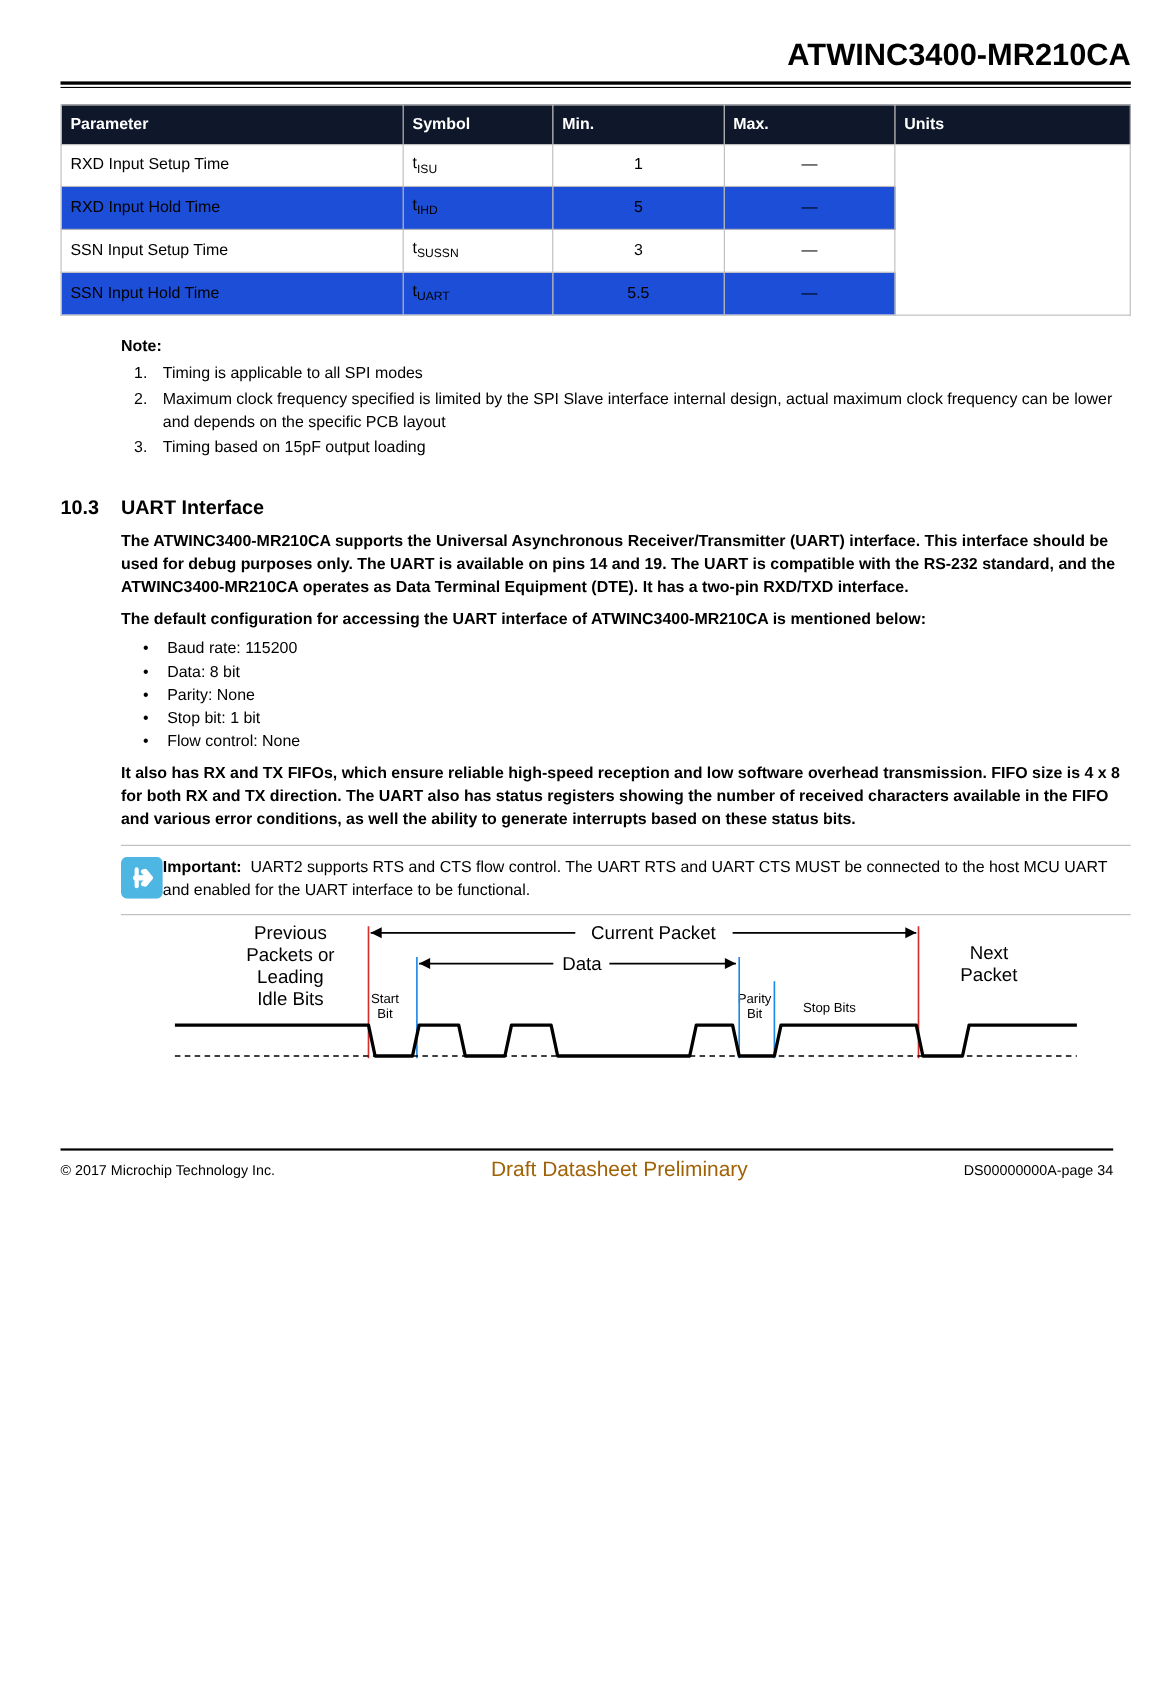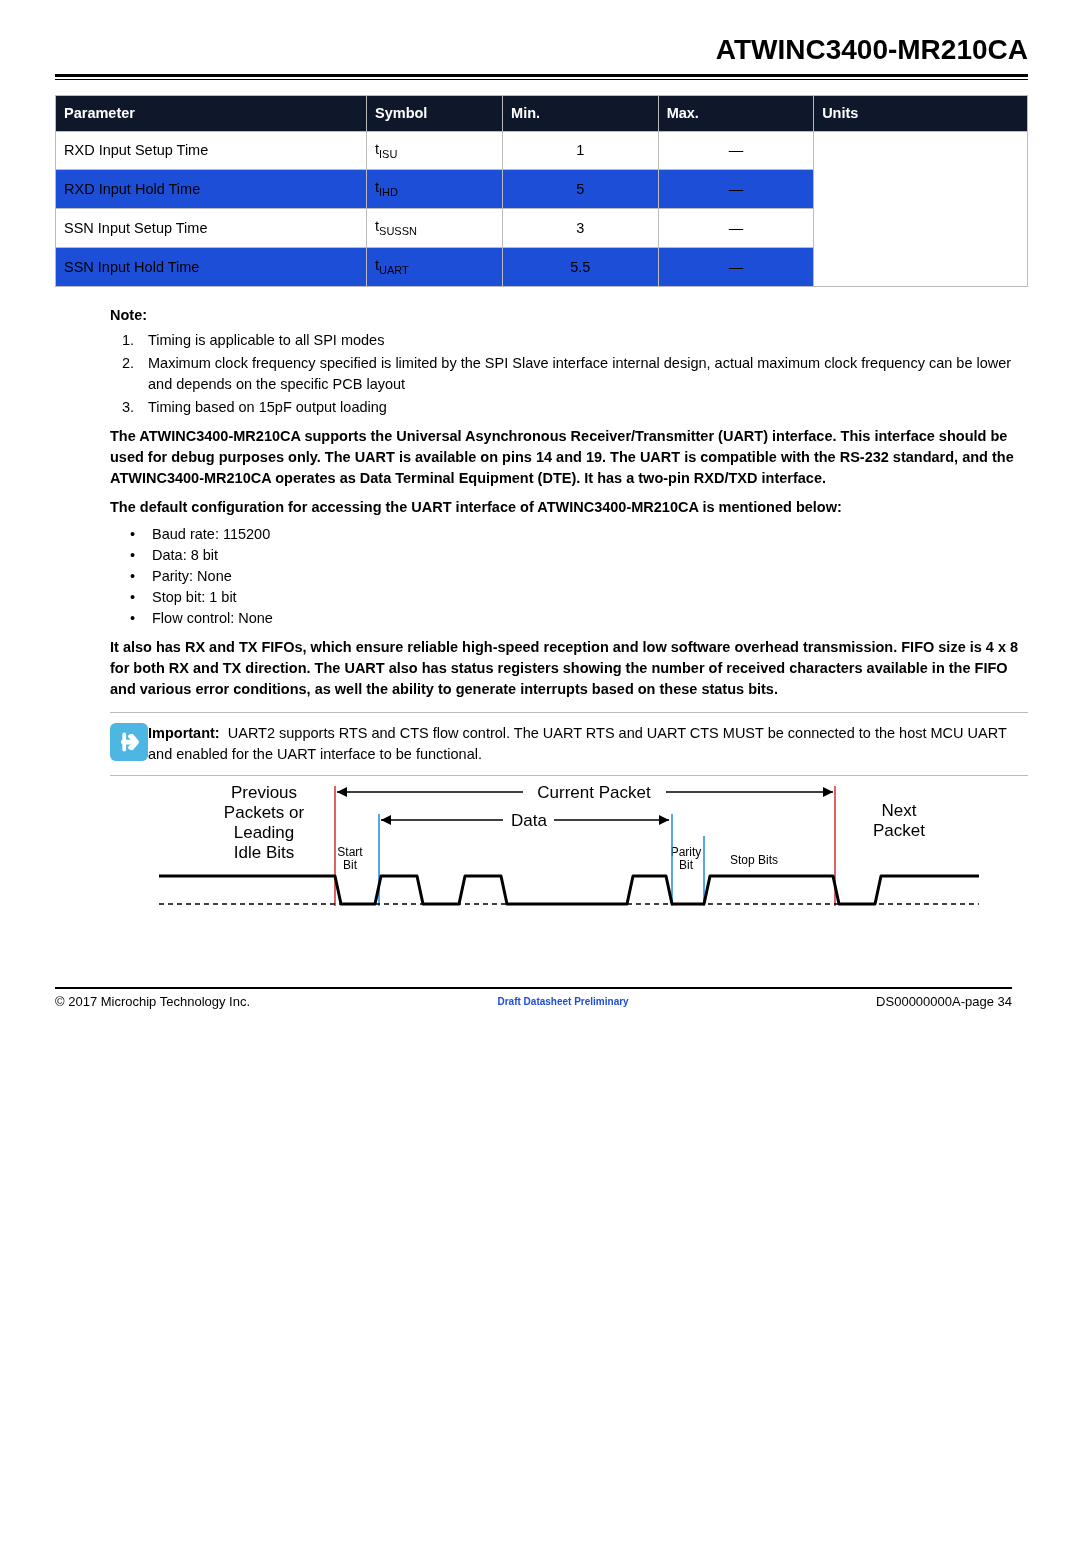--- a/index.html
+++ b/index.html
@@ -123,23 +123,23 @@
   .footer {
     border-top: 2px solid #000;
     margin: 25px 55px 0 55px;
     display: flex;
     justify-content: space-between;
     align-items: center;
     font-size: 13px;
     padding-top: 4px;
   }
   .footer-center {
-    color: #1d4ed8;
-    font-weight: bold;
-    font-size: 10px;
+    color: #a16207;
+    font-weight: normal;
+    font-size: 19px;
   }
 </style>
 </head>
 <body>
 
 <div class="page">
   <div class="product-title">ATWINC3400-MR210CA</div>
   <div class="hr-double"></div>
 
   <table class="timing">
@@ -183,20 +183,24 @@
 
   <div class="content-block">
     <div class="note-heading">Note:</div>
     <ol class="notes">
       <li>Timing is applicable to all SPI modes</li>
       <li>Maximum clock frequency specified is limited by the SPI Slave interface internal design, actual maximum clock frequency can be lower and depends on the specific PCB layout</li>
       <li>Timing based on 15pF output loading</li>
     </ol>
   </div>
 
+  <div class="section-row">
+    <div class="section-num">10.3</div>
+    <div class="section-title">UART Interface</div>
+  </div>
 
   <div class="content-block">
     <div class="body-text">The ATWINC3400-MR210CA supports the Universal Asynchronous Receiver/Transmitter (UART) interface. This interface should be used for debug purposes only. The UART is available on pins 14 and 19. The UART is compatible with the RS-232 standard, and the ATWINC3400-MR210CA operates as Data Terminal Equipment (DTE). It has a two-pin RXD/TXD interface.</div>
     <div class="body-text">The default configuration for accessing the UART interface of ATWINC3400-MR210CA is mentioned below:</div>
     <ul class="bullets">
       <li>Baud rate: 115200</li>
       <li>Data: 8 bit</li>
       <li>Parity: None</li>
       <li>Stop bit: 1 bit</li>
       <li>Flow control: None</li>

